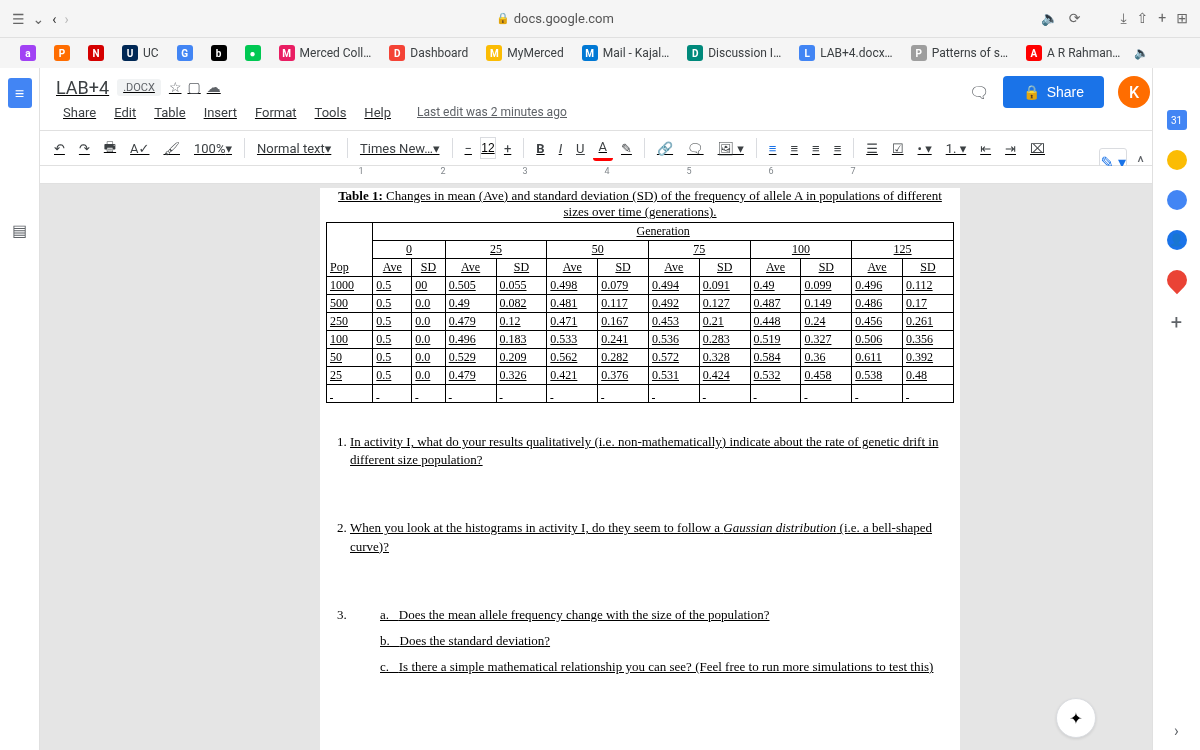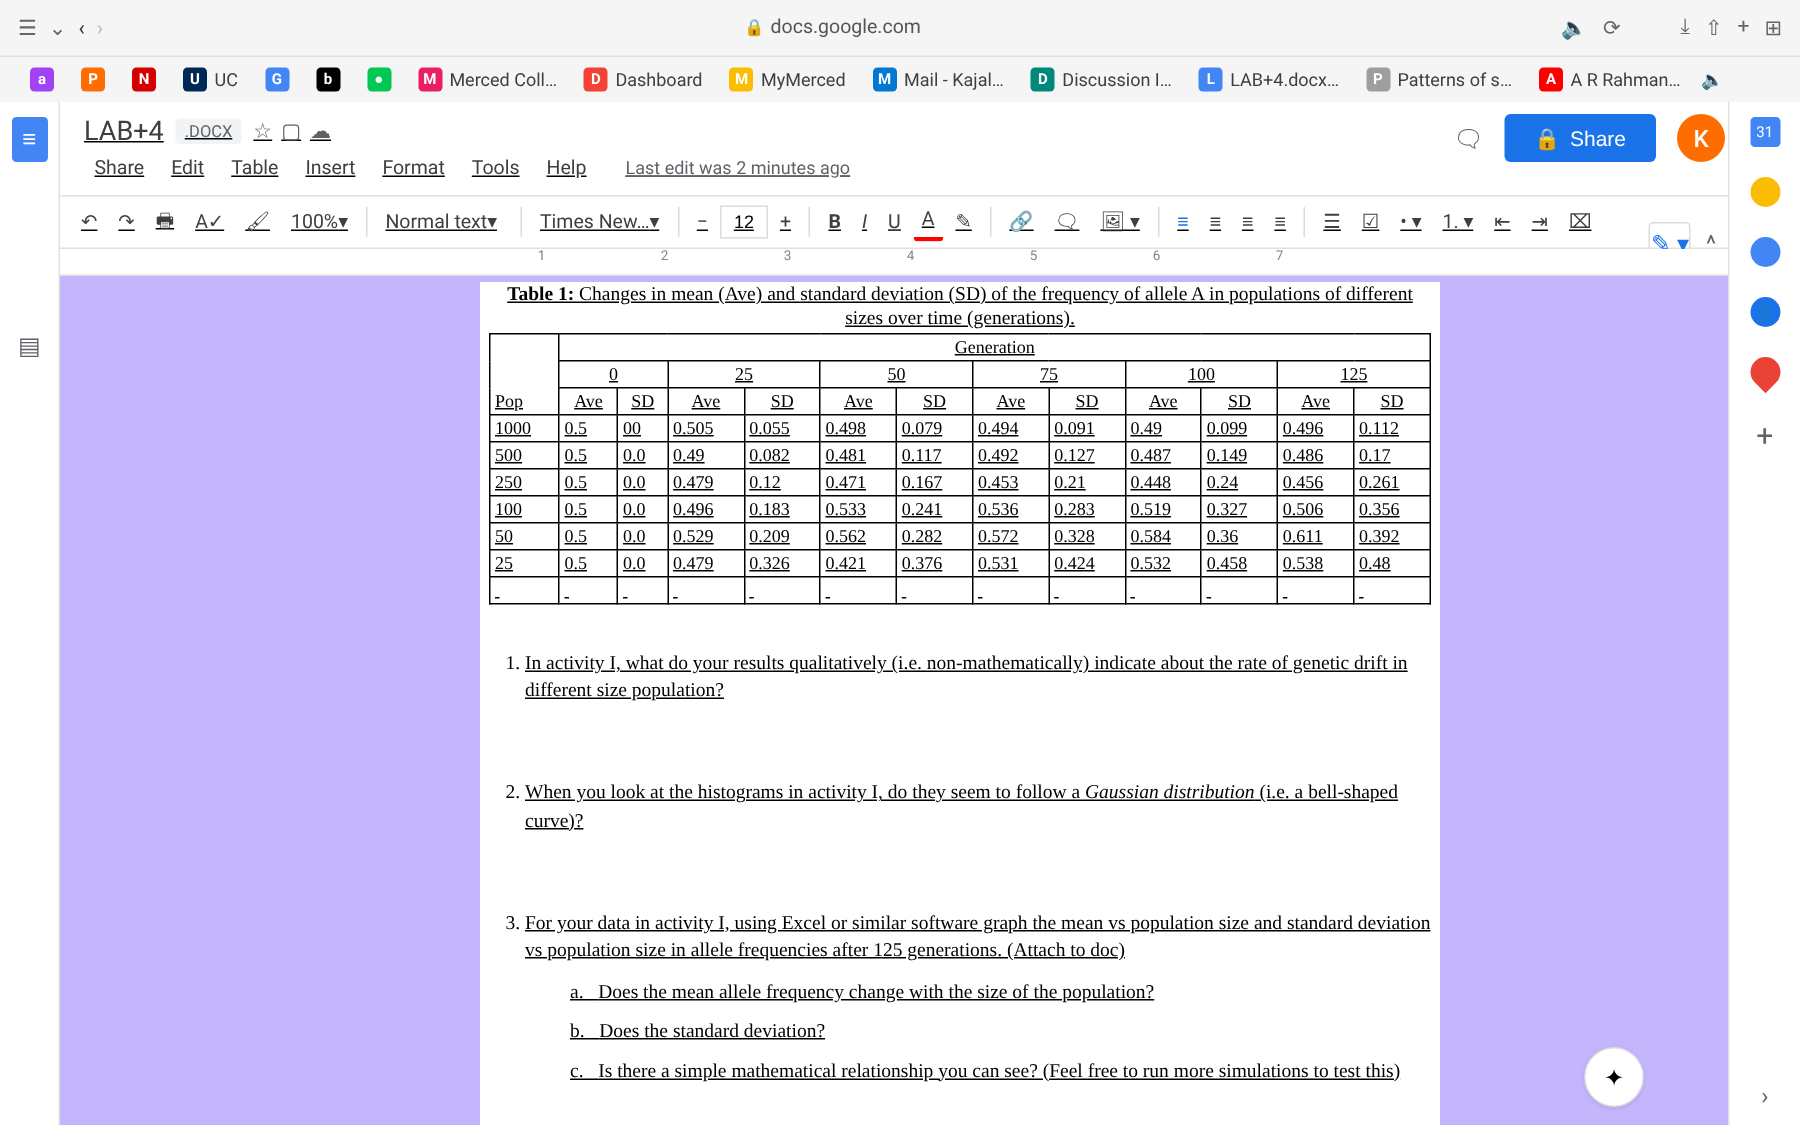--- a/index.html
+++ b/index.html
@@ -37,49 +37,49 @@
   .doc-header-right { position: absolute; top: 76px; right: 50px; display: flex; align-items: center; gap: 14px; }
   .share-btn { background: #1a73e8; color: #fff; border: none; padding: 8px 20px; border-radius: 4px; font-size: 14px; cursor: pointer; display: flex; align-items: center; gap: 6px; }
   .avatar { width: 32px; height: 32px; border-radius: 50%; background: #ff6d00; color: #fff; display: flex; align-items: center; justify-content: center; font-weight: 500; }
 
   
   .toolbar { height: 36px; border-top: 1px solid #e0e0e0; border-bottom: 1px solid #e0e0e0; display: flex; align-items: center; padding: 0 8px; gap: 2px; font-size: 13px; color: #3c4043; margin-top: 4px; }
   .tbtn { padding: 4px 6px; cursor: pointer; border-radius: 3px; display: flex; align-items: center; }
   .tsep { width: 1px; height: 20px; background: #dadce0; margin: 0 4px; }
   .zoom { padding: 2px 6px; }
   .font-name { min-width: 90px; padding: 2px 6px; }
-  .font-size-box { width: 32px; height: 22px; border: 1px solid #dadce0; text-align: center; font-size: 12px; }
+  .font-size-box { width: 16px; height: 22px; border: 1px solid #dadce0; text-align: center; font-size: 12px; }
 
   
   .ruler { height: 18px; background: #fff; border-bottom: 1px solid #e0e0e0; position: relative; font-size: 9px; color: #80868b; }
   .ruler-marks { position: absolute; left: 280px; top: 0; display: flex; }
   .ruler-num { width: 82px; text-align: center; }
 
   
-  .canvas { flex: 1; background: #c4b5fd; overflow: auto; padding: 4px 0 20px; position: relative; }
+  .canvas { flex: 1; background: #e5e5e5; overflow: auto; padding: 4px 0 20px; position: relative; }
   .page { width: 640px; background: #fff; margin: 0 auto 0 280px; min-height: 600px; font-family: "Times New Roman", serif; font-size: 13px; color: #000; padding: 0 6px; }
   
   .table-caption { text-align: center; font-size: 13px; margin-bottom: 2px; }
   .table-caption b { font-weight: bold; }
   .subcaption { text-align: left; font-weight: bold; font-size: 13px; margin-bottom: 2px; }
   
   table.data { border-collapse: collapse; width: 100%; font-size: 12px; }
   table.data td, table.data th { border: 1px solid #000; padding: 1px 3px; }
   .gen-hdr { text-align: center; }
   
   .questions { margin-top: 30px; font-size: 13px; line-height: 1.4; }
   .questions ol { padding-left: 24px; }
   .questions li { margin-bottom: 50px; }
   .questions .sub { padding-left: 30px; margin-top: 10px; }
   .questions .sub p { margin-bottom: 8px; }
 
   
   .right-rail { width: 48px; background: #fff; border-left: 1px solid #e0e0e0; display: flex; flex-direction: column; align-items: center; padding-top: 10px; gap: 20px; }
   .right-rail .icon { width: 20px; height: 20px; display: flex; align-items: center; justify-content: center; } 
-  .right-rail .icon.cal { background: #4285f4; color: #fff; border-radius: 3px; font-size: 10px; }
+  .right-rail .icon.cal { background: #4285f4; color: #fff; border-radius: 3px; font-size: 10px; margin-top: 32px; }
   .right-rail .icon.keep { background: #fbbc04; border-radius: 50%; }
   .right-rail .icon.tasks { background: #4285f4; border-radius: 50%; }
   .right-rail .icon.contacts { background: #1a73e8; border-radius: 50%; color:#fff; font-size:12px; }
   .right-rail .icon.maps { background: #ea4335; border-radius: 50% 50% 50% 0; transform: rotate(-45deg); }
   .right-rail .plus { color:#5f6368; font-size:20px; }
   .chevron-right { position:absolute; bottom:10px; color:#5f6368; }
   
   .explore-btn { position: absolute; bottom: 12px; right: 56px; width: 40px; height: 40px; background: #fff; border: 1px solid #dadce0; border-radius: 50%; display: flex; align-items: center; justify-content: center; box-shadow: 0 1px 3px rgba(0,0,0,.1); cursor: pointer; }
 
   .pencil-menu { position:absolute; right: 56px; top: 148px; display:flex; gap:10px; align-items:center; }
@@ -407,21 +407,21 @@
                 <td>&nbsp;</td>
                 <td>&nbsp;</td>
               </tr>
             </tbody>
           </table>
 
         <div class="questions">
           <ol>
             <li><span>In activity I, what do your results qualitatively (i.e. non-mathematically) indicate about the rate of genetic drift in different size population?</span></li>
             <li><span>When you look at the histograms in activity I, do they seem to follow a </span><i>Gaussian distribution</i><span> (i.e. a bell-shaped curve)?</span></li>
-            <li style="margin-bottom:10px"><span>For your data in activity I, using Excel or similar software graph the mean vs population size and standard deviation vs population size in allele frequencies after 125 generations. (Attach to doc)</span>
+            <li style="margin-bottom:10px">
               <div class="sub">
                 <p>a.&nbsp;&nbsp;&nbsp;<span>Does the mean allele frequency change with the size of the population?</span></p>
                 <p>b.&nbsp;&nbsp;&nbsp;<span>Does the standard deviation?</span></p>
                 <p>c.&nbsp;&nbsp;&nbsp;<span>Is there a simple mathematical relationship you can see? (Feel free to run more simulations to test this)</span></p>
               </div>
             </li>
           </ol>
         </div>
       </div>
       <div class="explore-btn">✦</div>

